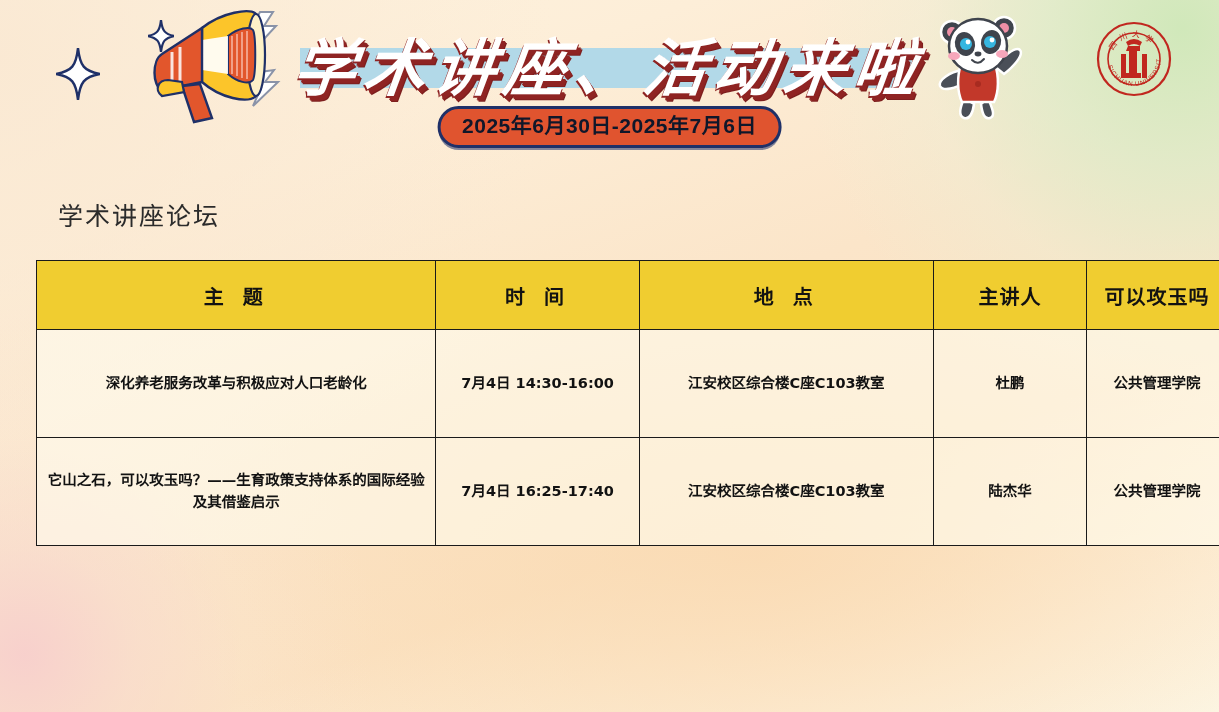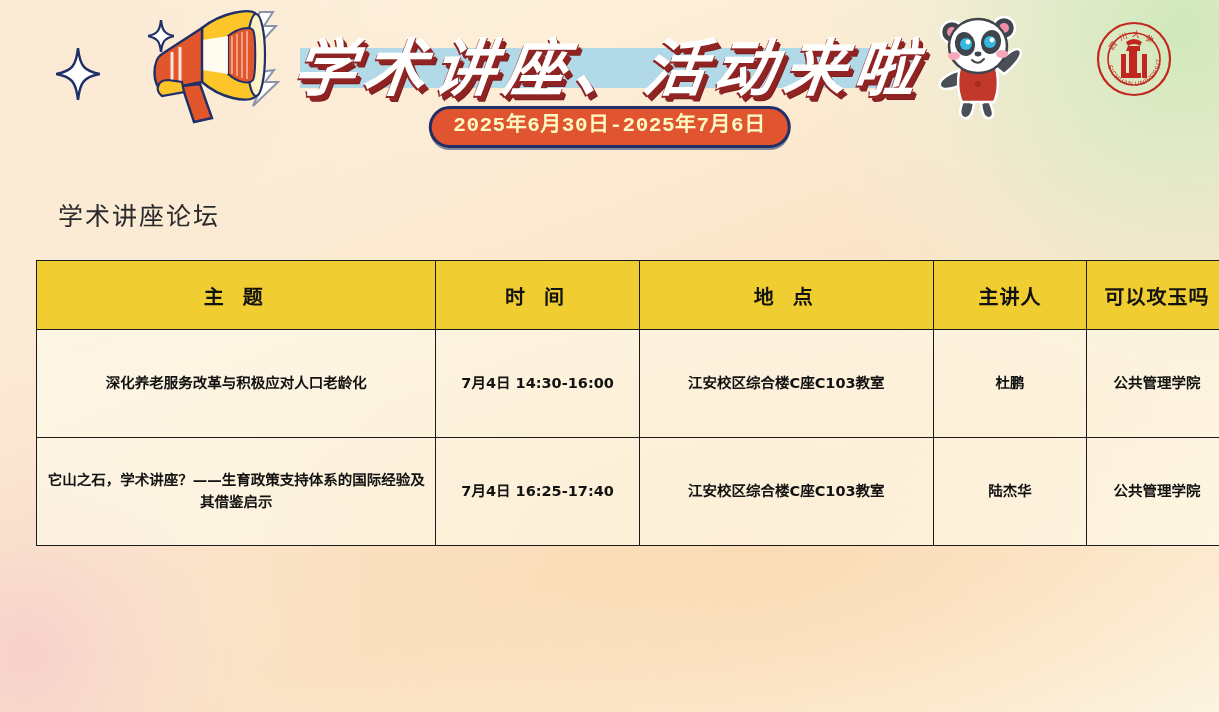--- a/index.html
+++ b/index.html
@@ -77,22 +77,22 @@
 
   .date-badge {
     position: absolute;
     left: 50%;
     top: 106px;
     transform: translateX(-50%);
     background: #e0542f;
     border: 3px solid #1f3068;
     border-radius: 22px;
     padding: 4px 22px 6px 22px;
-    color: #fef9c3;
-    font-family: Liberation Mono, monospace;
+    color: #0f172a;
+    font-family: Liberation Sans, sans-serif;
     font-weight: bold;
     font-size: 21px;
     line-height: 26px;
     letter-spacing: 0.5px;
     white-space: nowrap;
     box-shadow: 0 3px 0 -1px rgba(31,48,104,0.55);
   }
 
   
   .section-title {
@@ -288,21 +288,21 @@
       </thead>
       <tbody>
         <tr>
           <td class="c-topic">深化养老服务改革与积极应对人口老龄化</td>
           <td class="c-time">7月4日 14:30-16:00</td>
           <td class="c-place">江安校区综合楼C座C103教室</td>
           <td class="c-speaker">杜鹏</td>
           <td class="c-org">公共管理学院</td>
         </tr>
         <tr>
-          <td class="c-topic">它山之石，学术讲座？——生育政策支持体系的国际经验及其借鉴启示</td>
+          <td class="c-topic">它山之石，可以攻玉吗？——生育政策支持体系的国际经验及其借鉴启示</td>
           <td class="c-time">7月4日 16:25-17:40</td>
           <td class="c-place">江安校区综合楼C座C103教室</td>
           <td class="c-speaker">陆杰华</td>
           <td class="c-org">公共管理学院</td>
         </tr>
       </tbody>
     </table>
   </div>
 
 </div>

